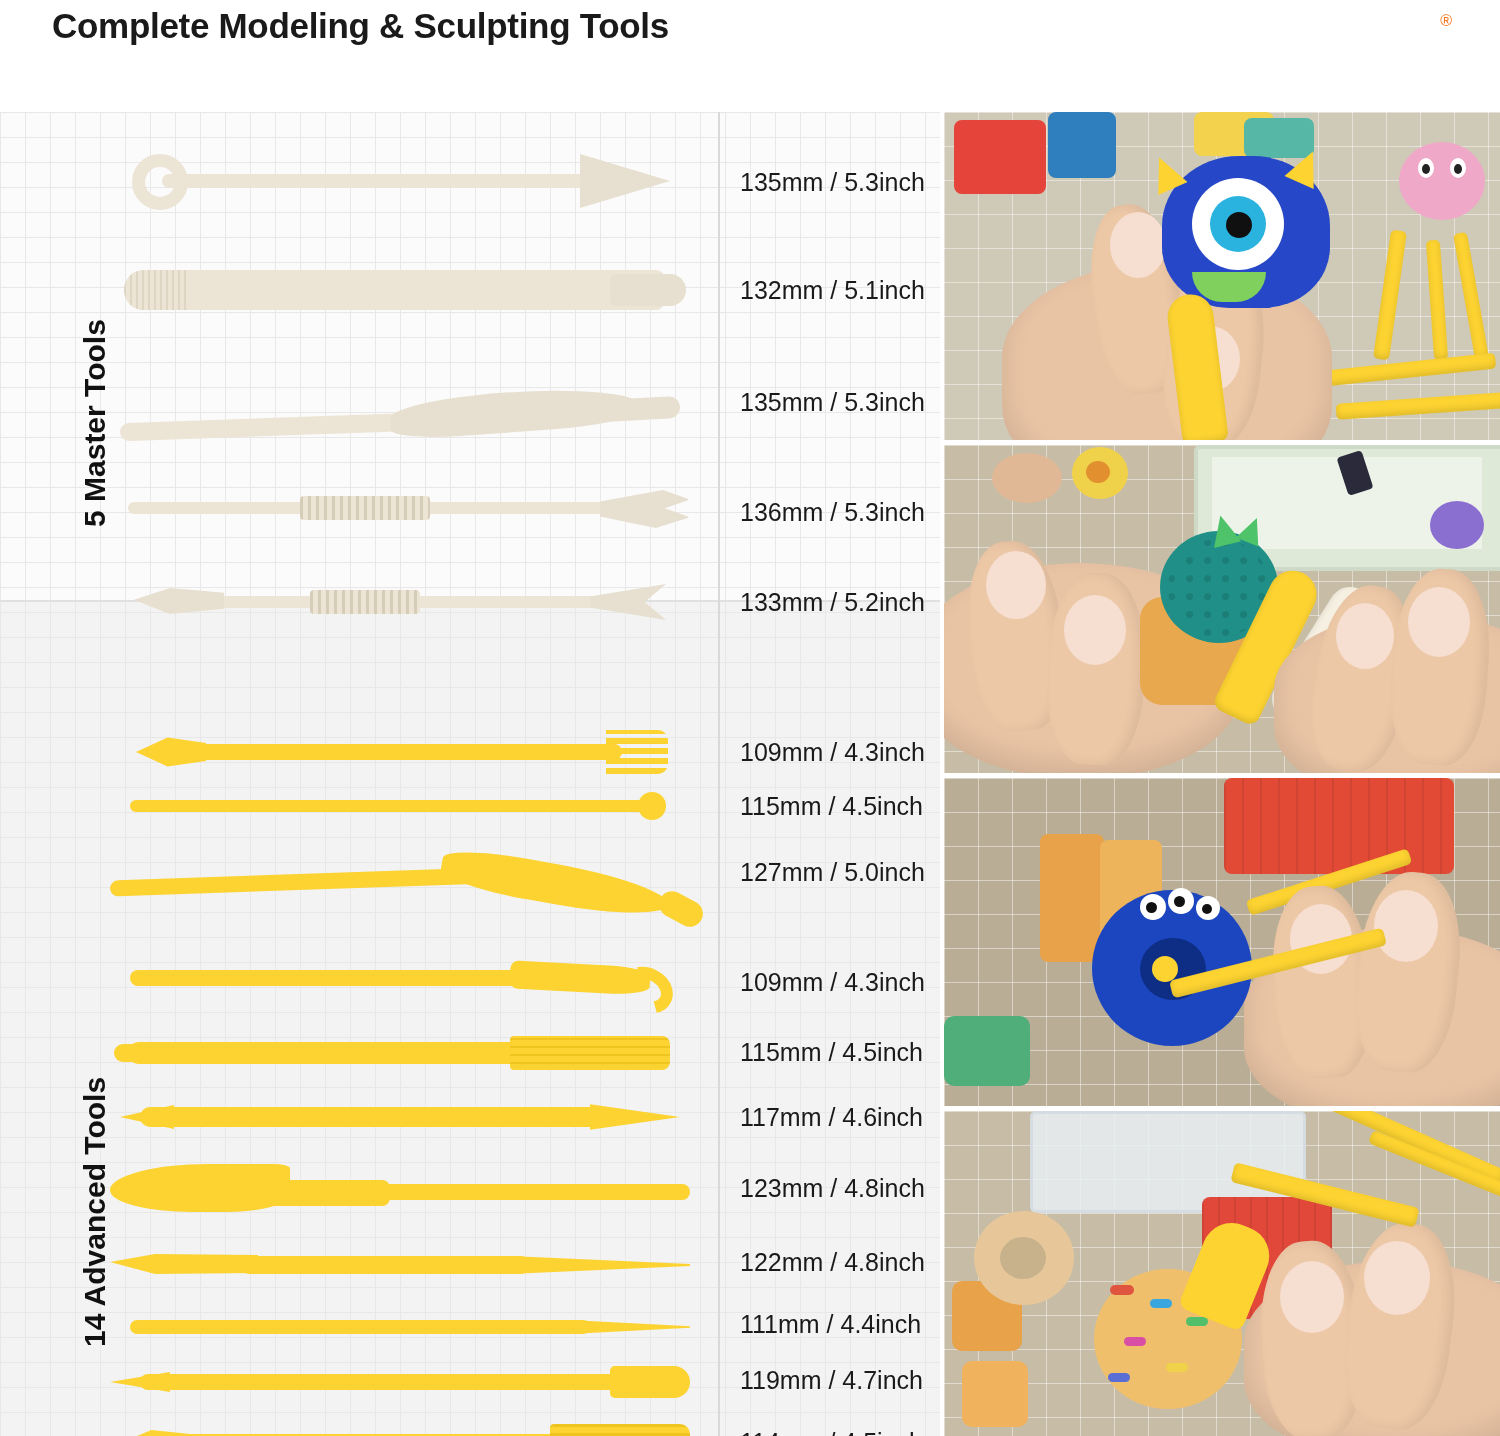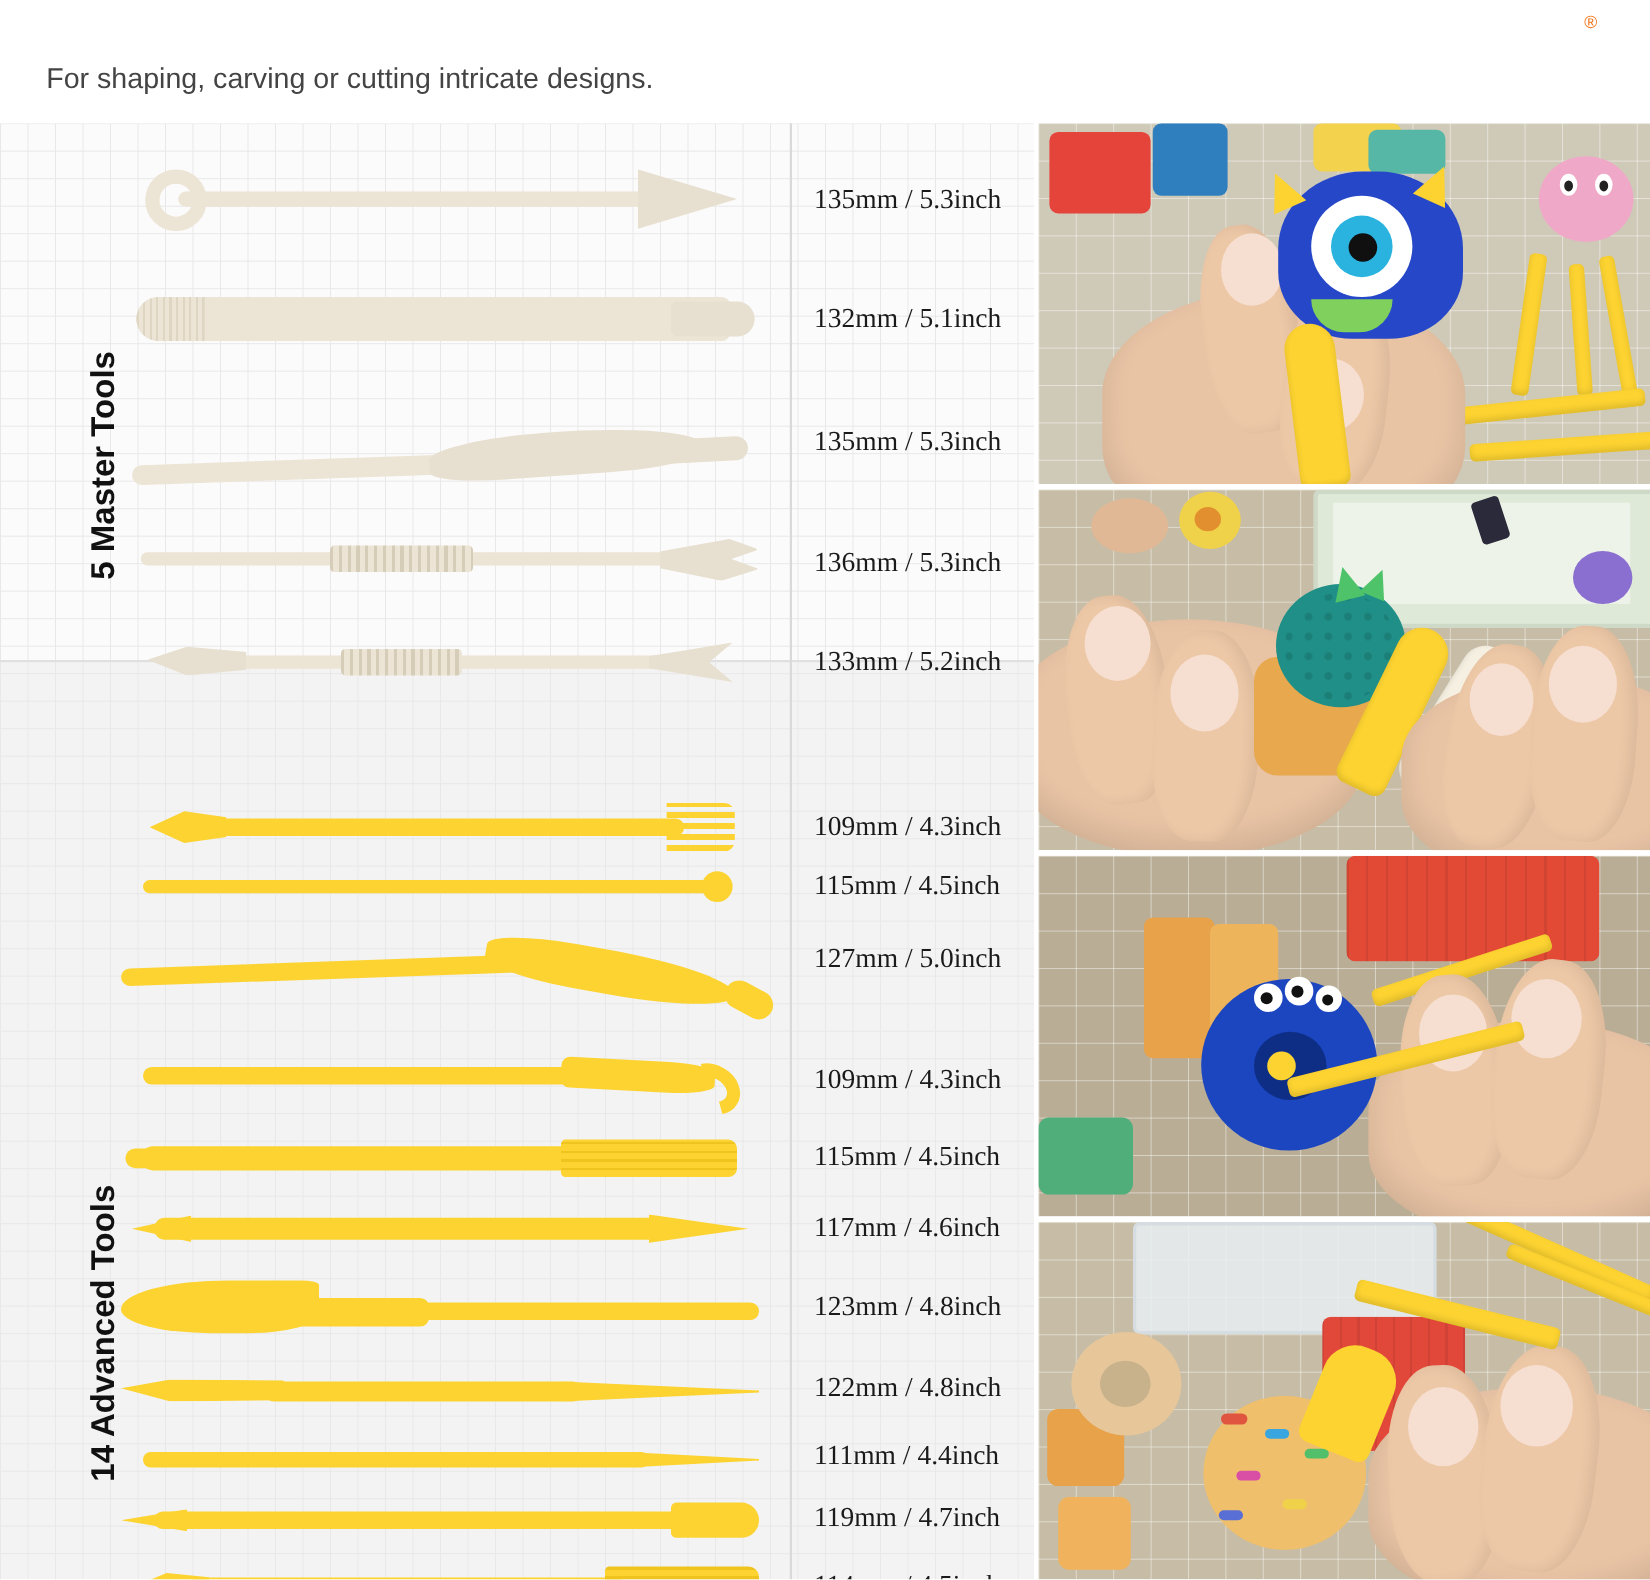--- a/index.html
+++ b/index.html
@@ -120,21 +120,20 @@
   .tool-art {
     position: absolute;
     left: 110px;
   }
   .measure {
     position: absolute;
     left: 740px;
     font-size: 25px;
     color: #1a1a1a;
     white-space: nowrap;
-    font-family: Liberation Serif, serif;
   }
 
   
   .shaft {
     position: absolute;
     border-radius: 6px;
   }
   .cream { background: #ece4d5; }
   .yellow { background: #FCD331; }
 
@@ -205,21 +204,21 @@
     position: absolute;
     left: 0;
     width: 556px; height: 5px;
     background: #ffffff;
   }
 </style>
 </head>
 <body>
 
 <div class="header">
-  <div class="header-sub">For shaping, carving or cutting intricate designs.</div>
+  <div class="header-title">Complete Modeling &amp; Sculpting Tools</div>
   <div class="brand-reg">®</div>
 </div>
 
 <div class="left-panel">
   <div class="grid-bg"></div>
   <div class="band-advanced"></div>
   <div class="section-divider"></div>
   <div class="measure-col-line"></div>
 
   <div class="vlabel vlabel-master">5 Master Tools</div>

